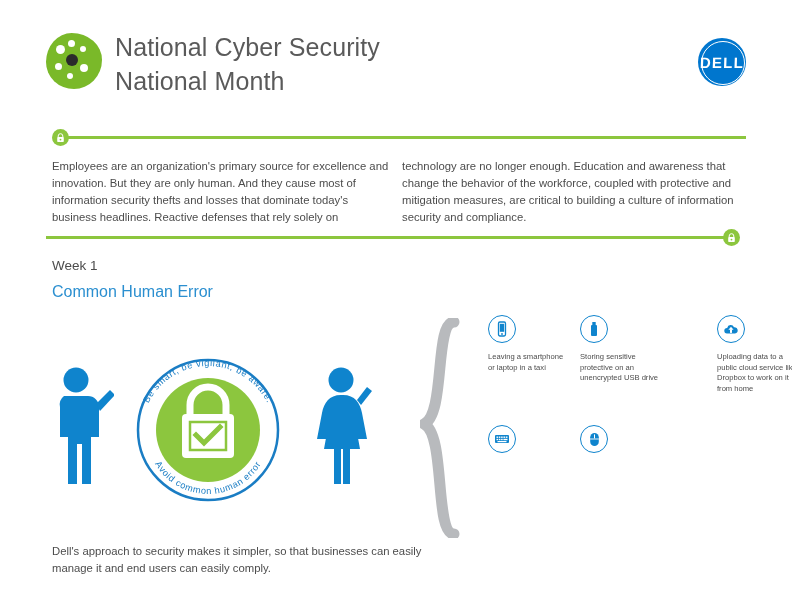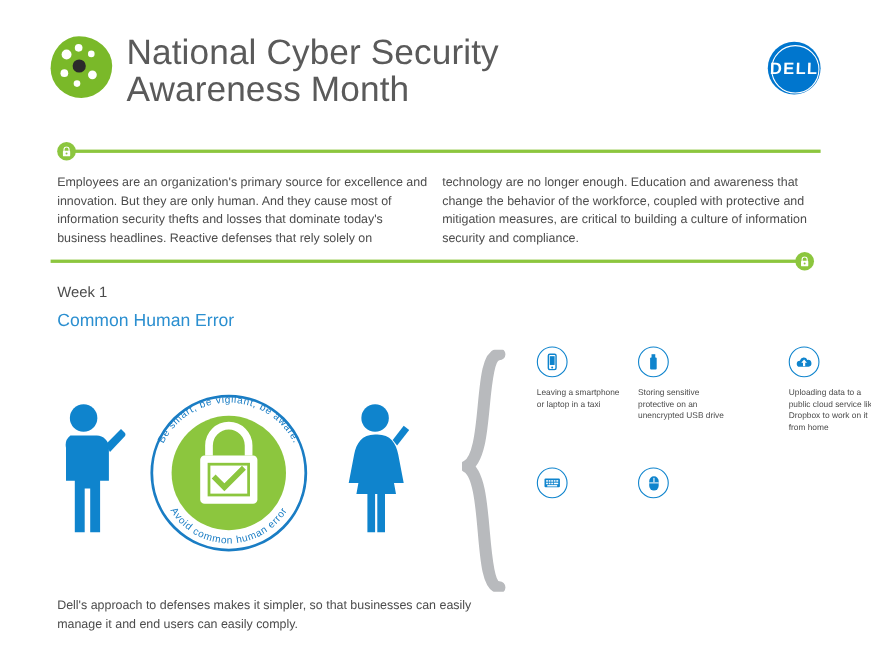--- a/index.html
+++ b/index.html
@@ -54,21 +54,21 @@
   .brand-mark .d6 { width: 8px; height: 8px; left: 34px; top: 31px; }
   .brand-mark .d7 { width: 6px; height: 6px; left: 21px; top: 40px; }
 
   .title-block {
     position: absolute;
     left: 115px;
     top: 30px;
     width: 420px;
   }
   .title-line {
-    font-size: 32px;
+    font-size: 25px;
     color: #5a5a5a;
     line-height: 34px;
     font-weight: 400;
     letter-spacing: 0.1px;
   }
 
   .dell-logo {
     position: absolute;
     right: 46px;
     top: 38px;
@@ -235,21 +235,21 @@
       <div class="dot d2"></div>
       <div class="dot d3"></div>
       <div class="dot d4"></div>
       <div class="dot d5"></div>
       <div class="dot d6"></div>
       <div class="dot d7"></div>
     </div>
 
     <div class="title-block">
       <div class="title-line">National Cyber Security</div>
-      <div class="title-line">Awareness Month</div>
+      <div class="title-line">National Month</div>
     </div>
 
     <div class="dell-logo">
       <div class="ring"></div>
       <div class="txt">DELL</div>
     </div>
   </div>
 
   <div class="rule rule-top"></div>
   <div class="lock-badge badge-top">
@@ -375,15 +375,15 @@
         <svg width="11" height="15" viewBox="0 0 11 15" aria-hidden="true">
           <rect x="1.2" y="1" width="8.6" height="13" rx="4.3" fill="#0f84cd"></rect>
           <rect x="5" y="2.4" width="1" height="4" fill="#ffffff"></rect>
           <path d="M1.2 7 h8.6" stroke="#ffffff" stroke-width="0.9"></path>
         </svg>
       </div>
     </div>
 
   </div>
 
-  <div class="footer">Dell's approach to defenses makes it simpler, so that businesses can easily manage it and end users can easily comply.</div>
+  <div class="footer">Dell's approach to security makes it simpler, so that businesses can easily manage it and end users can easily comply.</div>
 
 </div>
 
 </body></html>

